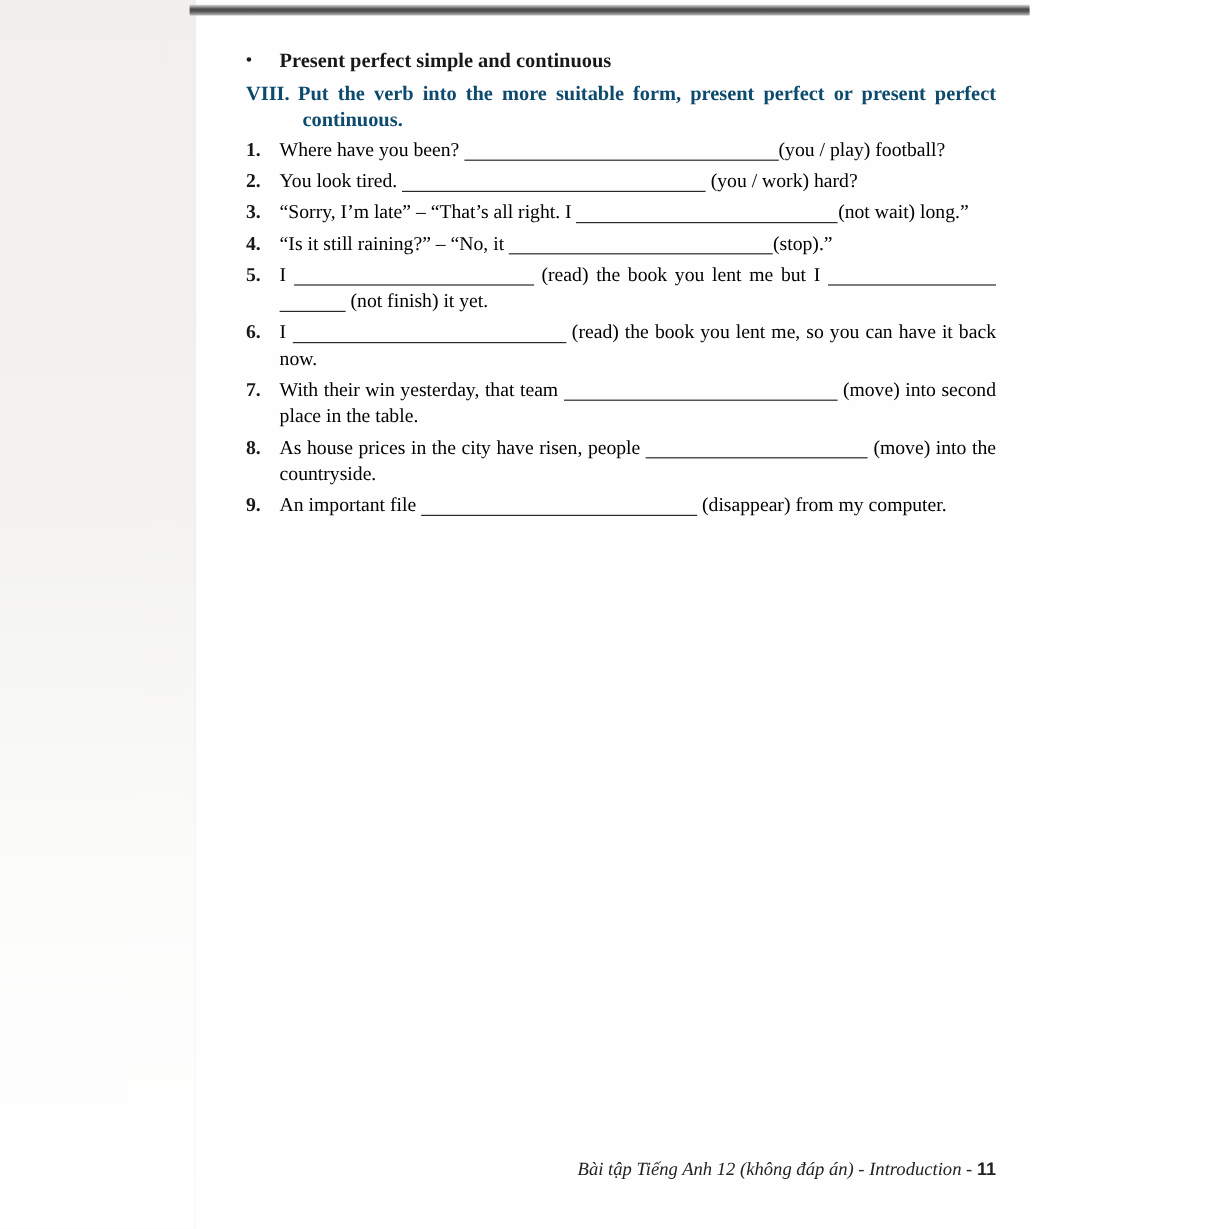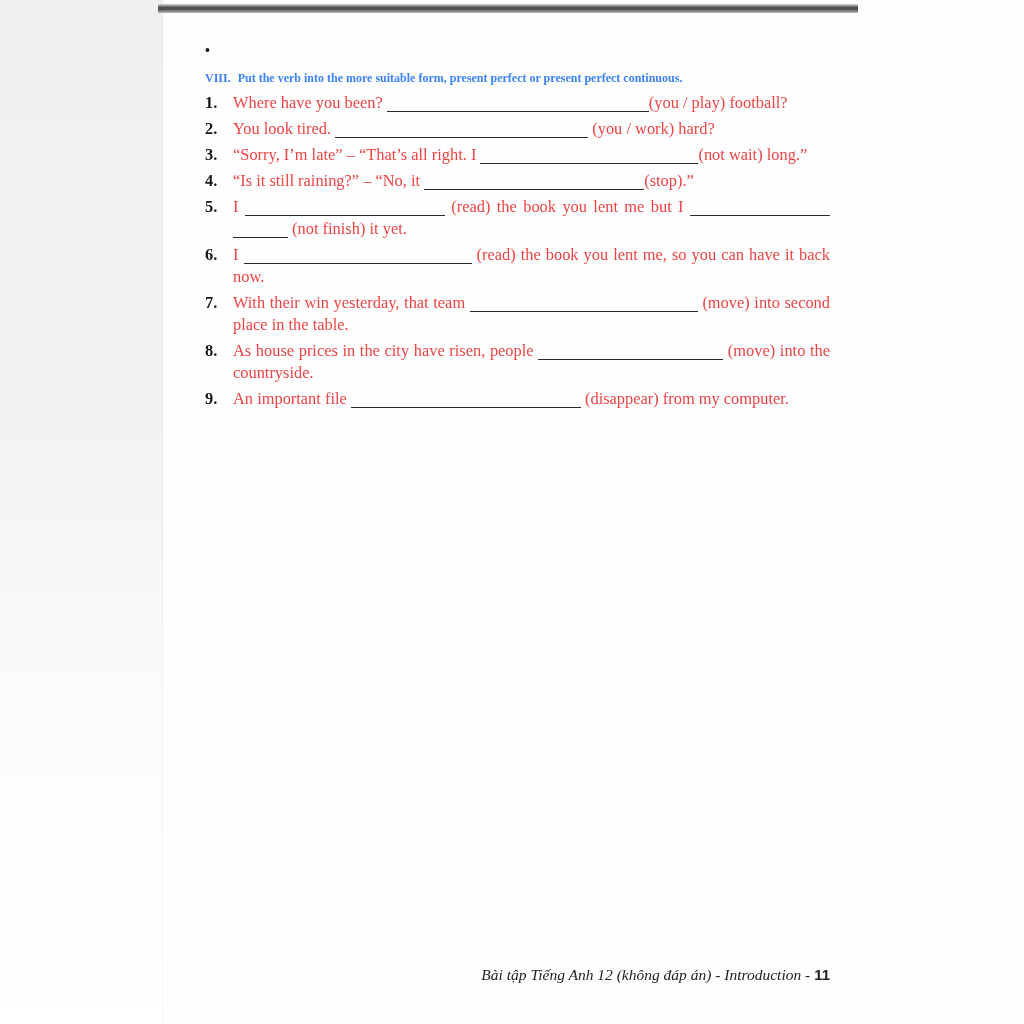--- a/index.html
+++ b/index.html
@@ -22,29 +22,29 @@
     background:linear-gradient(to bottom,#d9d9d9 0%,#4a4a4a 40%,#585858 62%,#bcbcbc 100%);
     border-radius:1px;
   }
 
   .content { position:absolute; left:205px; top:40px; width:625px; }
 
   .heading-row { display:flex; font-weight:bold; font-size:17px; line-height:22px; margin-bottom:5px; color:#181818; }
   .bullet { width:28px; flex:none; font-size:14px; line-height:22px; }
 
   .instruction {
-    font-weight:bold; font-size:12px; line-height:22px;
+    font-weight:bold; font-size:17px; line-height:22px;
     text-align:justify; padding-left:47px; text-indent:-47px;
-    margin-bottom:3px; color:#3b82f6;
+    margin-bottom:3px; color:#0c4a6e;
   }
   .ex-label { margin-right:7px; }
 
   .q { display:flex; font-size:16.4px; line-height:22px; margin-bottom:4px; }
   .q-num { width:28px; flex:none; font-weight:bold; color:#181818; }
-  .q-body { flex:1; text-align:justify; color:#ef4444; }
+  .q-body { flex:1; text-align:justify; color:#000000; }
 
   .blank {
     display:inline-block; height:13px;
     border-bottom:1.4px solid #2a2a2a;
     vertical-align:-4px;
   }
 
   .footer {
     position:absolute; right:194px; top:966px;
     font-size:15.5px; font-style:italic; color:#222;
@@ -60,20 +60,21 @@
 </head>
 <body>
 
 <div class="scan">
   <div class="left-margin"></div>
   <div class="top-bar"></div>
 
   <div class="content">
     <div class="heading-row">
       <span class="bullet">•</span>
+      <span class="heading-text">Present perfect simple and continuous</span>
     </div>
 
     <div class="instruction"><span class="ex-label">VIII.</span><span class="ex-text">Put the verb into the more suitable form, present perfect or present perfect continuous.</span></div>
 
     <div id="questions">
         <div class="q">
           <span class="q-num">1.</span>
           <span class="q-body">Where have you been? <span class="blank" style="width: 262px;"></span>(you / play) football?</span>
         </div>
         <div class="q">

